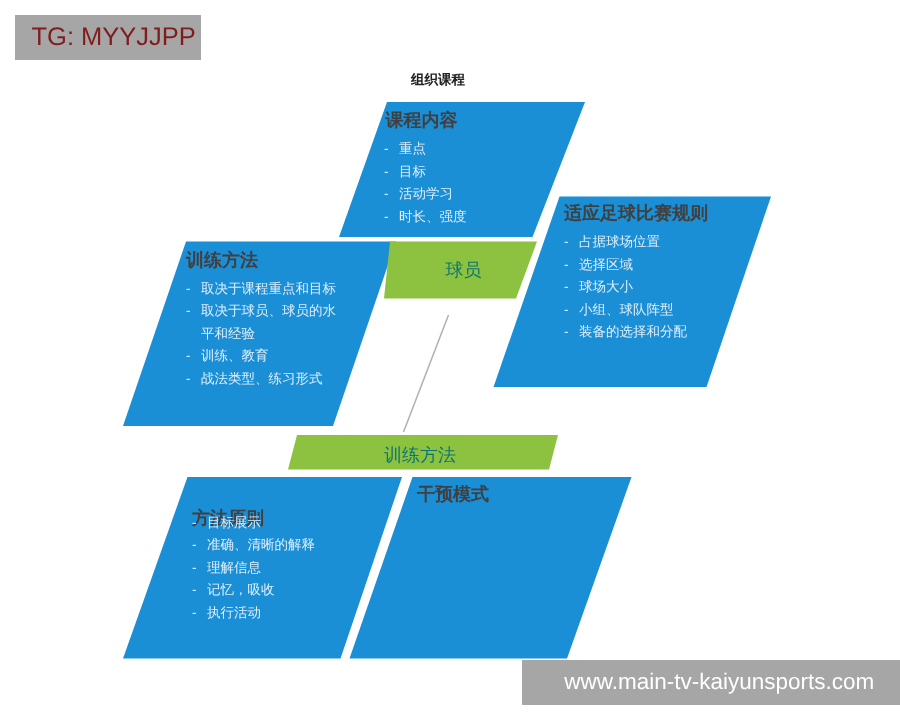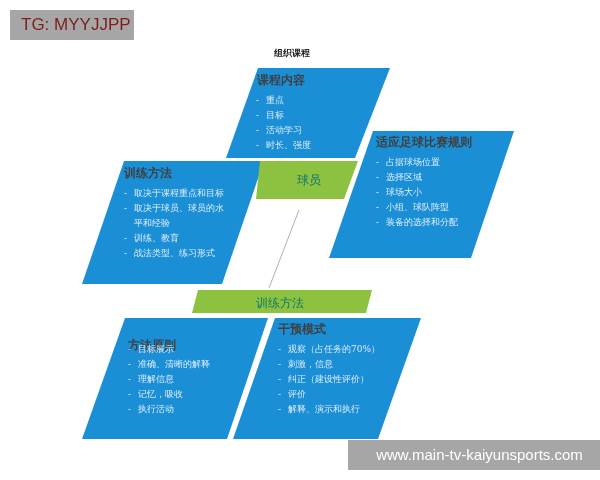--- a/index.html
+++ b/index.html
@@ -80,23 +80,16 @@
   <div class="box-label" style="left:128px;top:337px">方法原则</div>
   <ul class="box-items" style="left:128px;top:342px">
     <li><span class="dash">-</span><span>目标展示</span></li>
     <li><span class="dash">-</span><span>准确、清晰的解释</span></li>
     <li><span class="dash">-</span><span>理解信息</span></li>
     <li><span class="dash">-</span><span>记忆，吸收</span></li>
     <li><span class="dash">-</span><span>执行活动</span></li>
   </ul>
 
   <div class="box-label" style="left:278px;top:321px">干预模式</div>
-  <ul class="box-items" style="left:278px;top:342px">
-    <li><span class="dash">-</span><span>观察（占任务的70%）</span></li>
-    <li><span class="dash">-</span><span>刺激，信息</span></li>
-    <li><span class="dash">-</span><span>纠正（建设性评价）</span></li>
-    <li><span class="dash">-</span><span>评价</span></li>
-    <li><span class="dash">-</span><span>解释、演示和执行</span></li>
-  </ul>
 </div>
 
 <div class="tag">TG: MYYJJPP</div>
 <div class="watermark">www.main-tv-kaiyunsports.com</div>
 
 </body></html>

